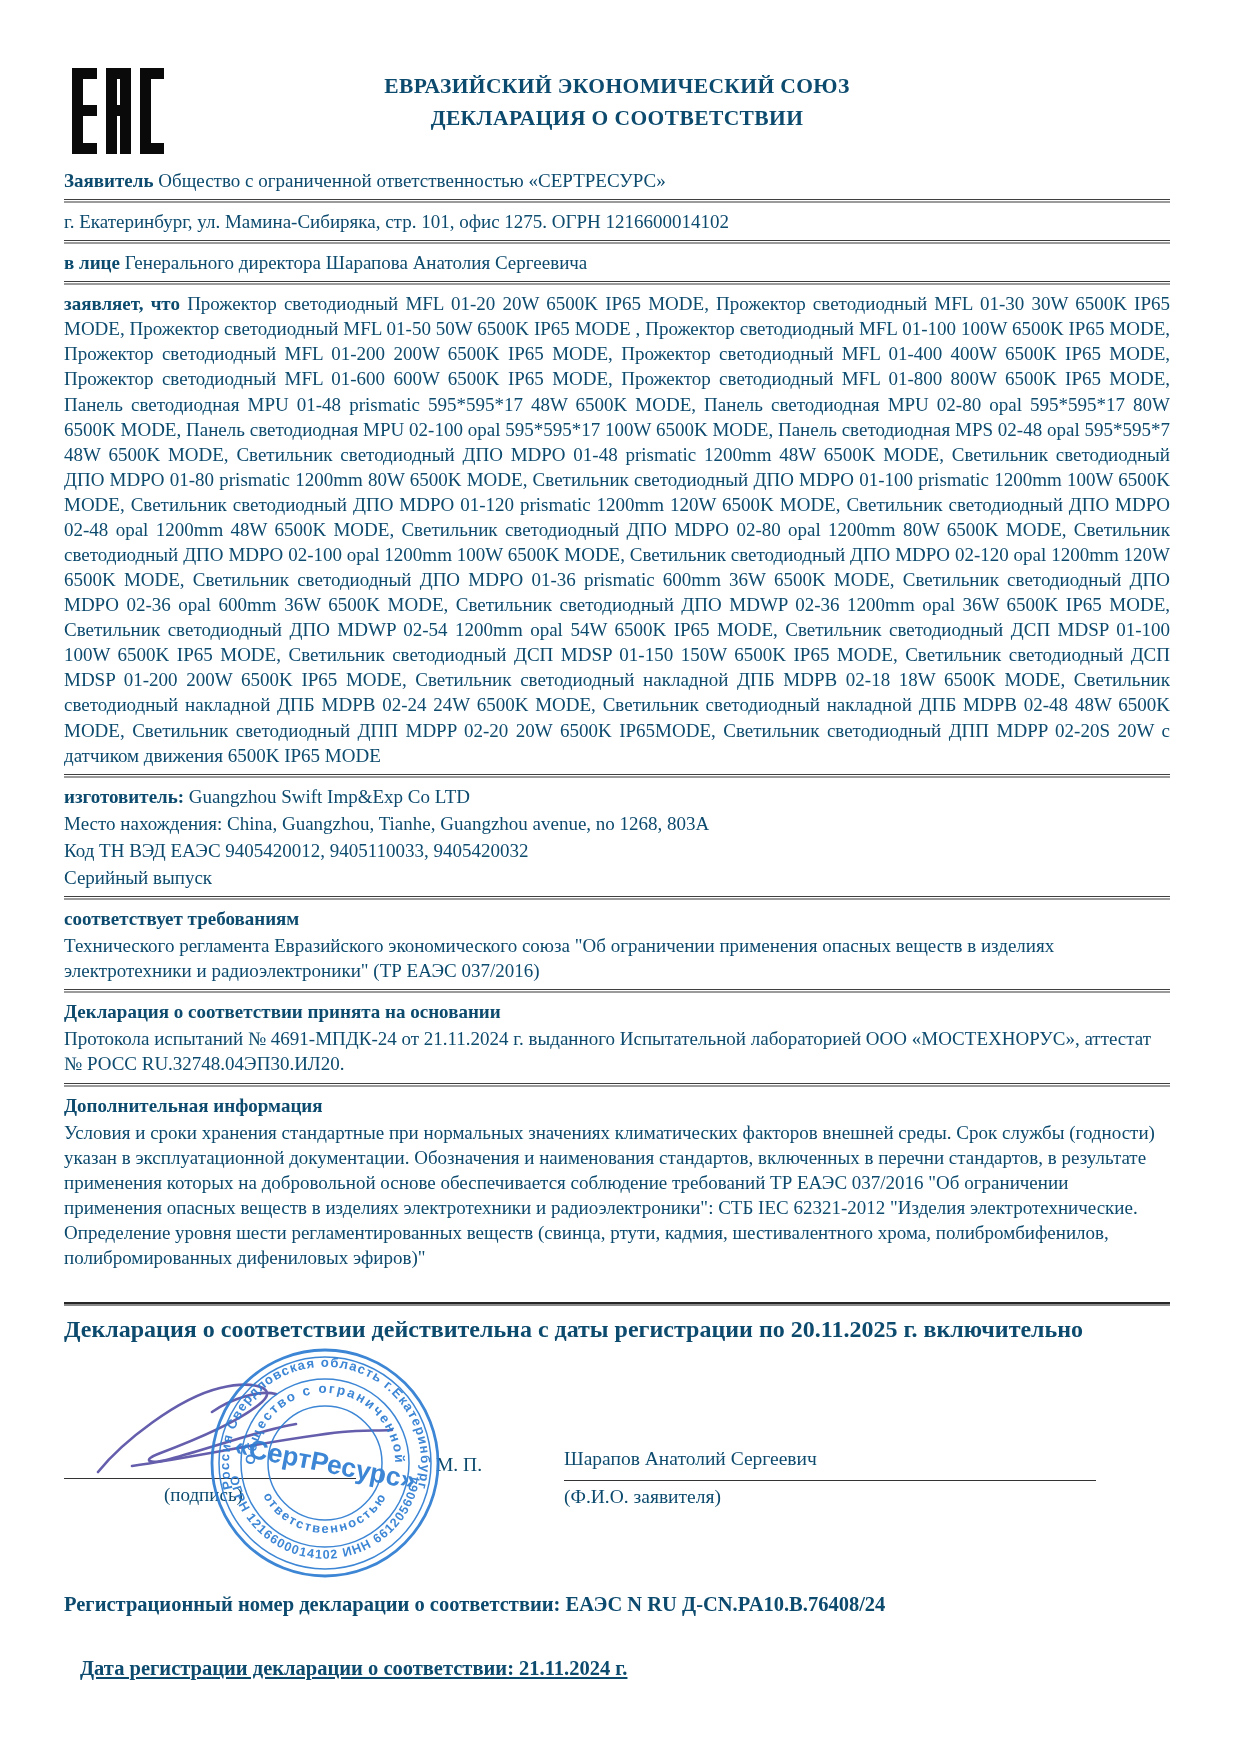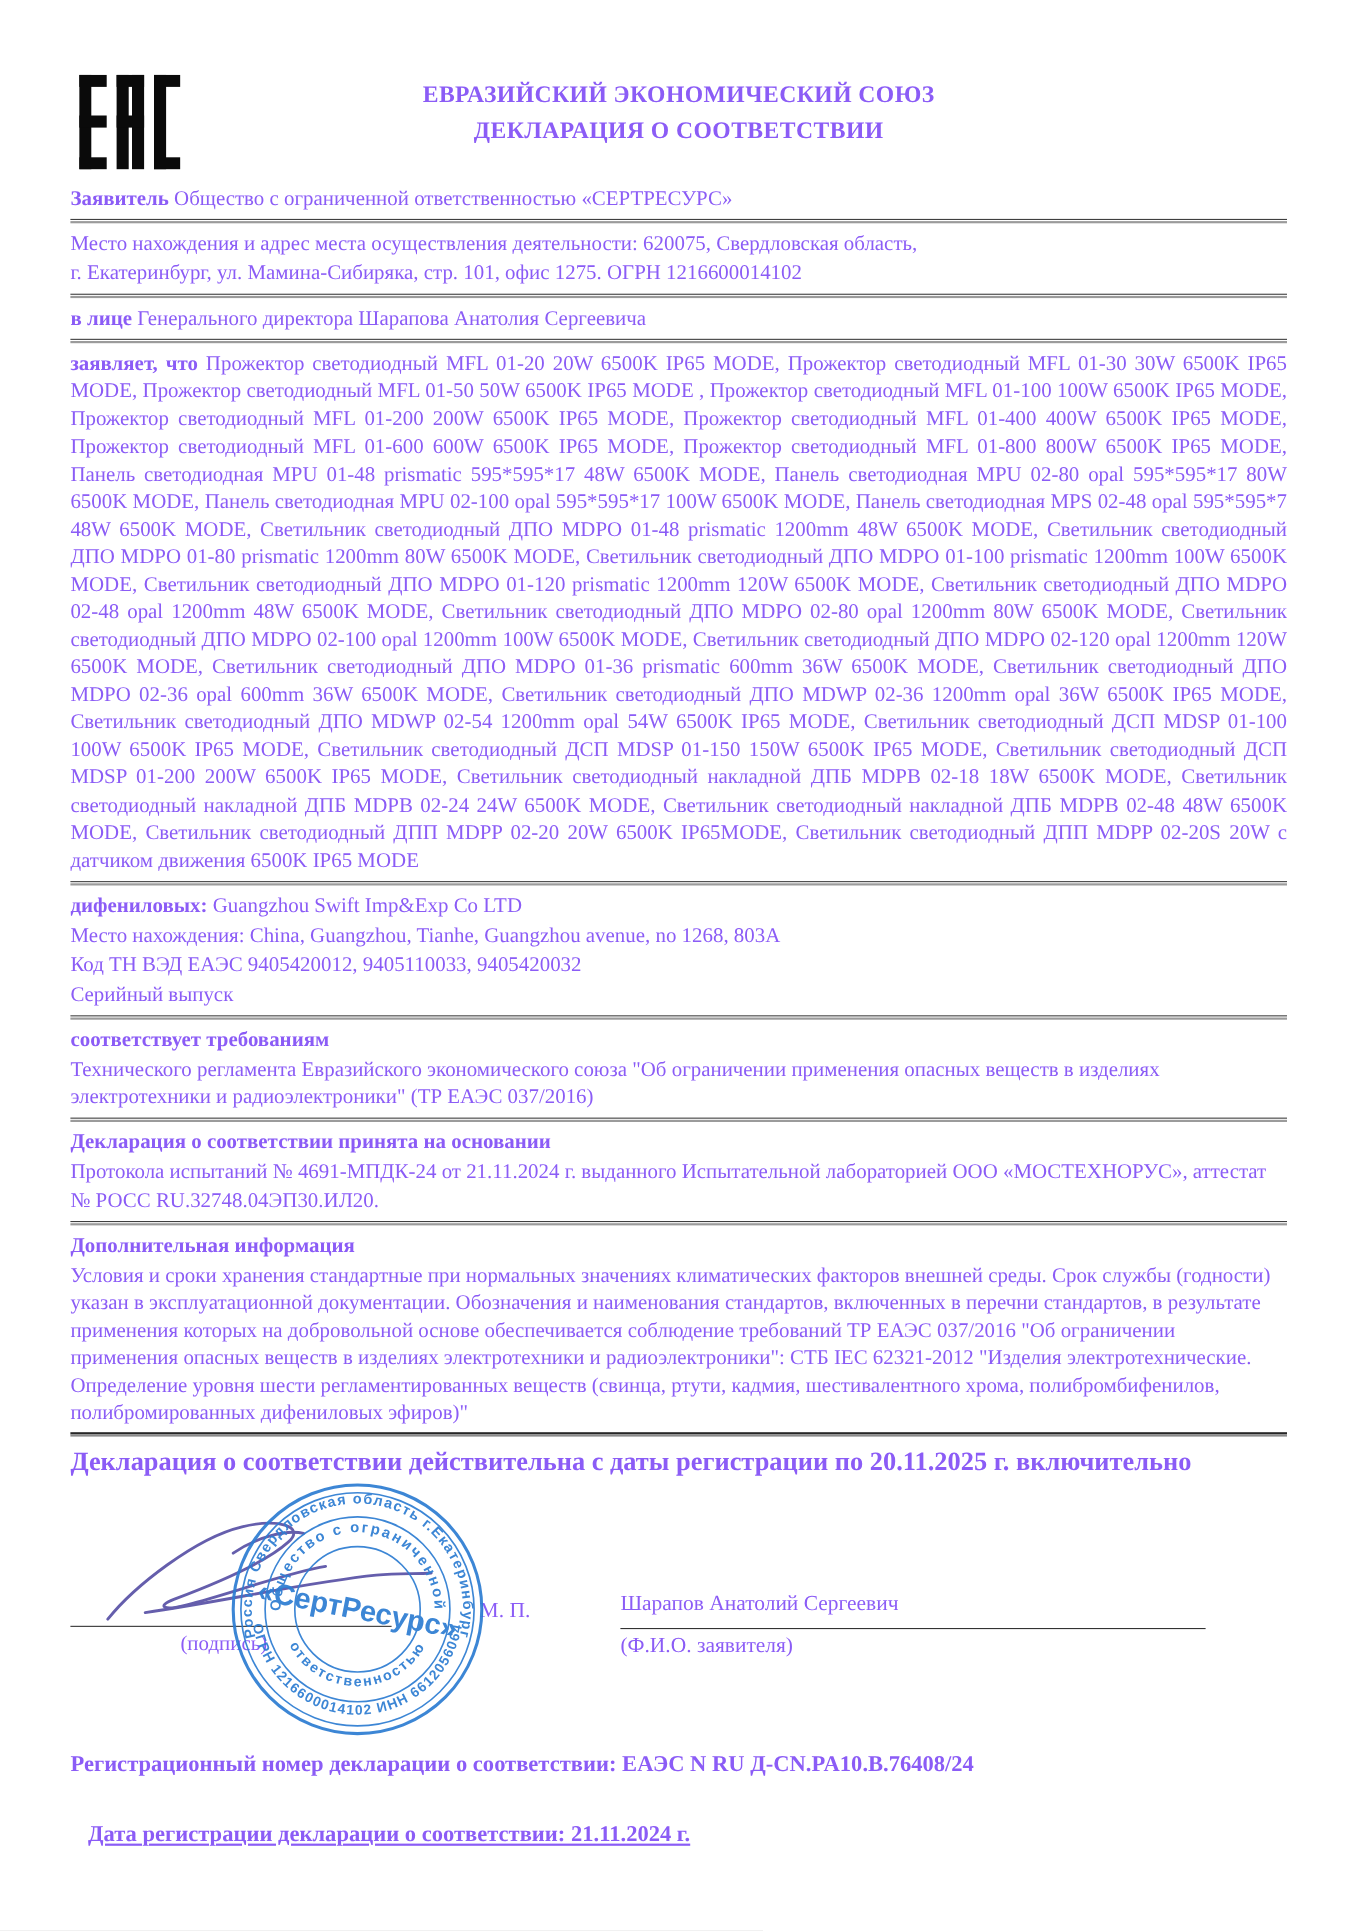--- a/index.html
+++ b/index.html
@@ -1,18 +1,18 @@
 <!DOCTYPE html>
 <html><head>
 <meta charset="utf-8">
 <style>
   html,body { margin:0; padding:0; background:#e8e8e8; }
   .page {
     position:relative; width:1240px; height:1755px; margin:0 auto;
-    background:#ffffff; color:#8b5cf6; overflow:hidden;
+    background:#ffffff; color:#0c4a6e; overflow:hidden;
     font-family:"Liberation Serif", serif;
     box-sizing:border-box; padding:54px 70px 0 64px;
   }
   
   .doc-header { position:relative; min-height:104px; margin-bottom:10px; }
   .eac-logo { position:absolute; left:8px; top:14px; }
   .titles { text-align:center; padding-top:16px; font-weight:bold;
             font-size:21.5px; line-height:1.5; letter-spacing:.4px; }
   
   .line { font-size:19px; line-height:1.32; margin:5px 0; }
@@ -64,38 +64,37 @@
       <div>ДЕКЛАРАЦИЯ О СООТВЕТСТВИИ</div>
     </div>
   </div>
 
   <p class="line">
     <b class="lead">Заявитель</b>
     <span>Общество с ограниченной ответственностью «СЕРТРЕСУРС»</span>
   </p>
   <div class="rule"></div>
 
-  <p class="line tight">Место нахождения и адрес места осуществления деятельности: 620075, Свердловская область,</p>
   <p class="line tight">г. Екатеринбург, ул. Мамина-Сибиряка, стр. 101, офис 1275. ОГРН 1216600014102</p>
   <div class="rule"></div>
 
   <p class="line">
     <b class="lead">в лице</b>
     <span>Генерального директора Шарапова Анатолия Сергеевича</span>
   </p>
   <div class="rule"></div>
 
   <p class="line just">
     <b class="lead">заявляет, что</b>
     <span>Прожектор светодиодный MFL 01-20 20W 6500K IP65 MODE, Прожектор светодиодный MFL 01-30 30W 6500K IP65 MODE, Прожектор светодиодный MFL 01-50 50W 6500K IP65 MODE , Прожектор светодиодный MFL 01-100 100W 6500K IP65 MODE, Прожектор светодиодный MFL 01-200 200W 6500K IP65 MODE, Прожектор светодиодный MFL 01-400 400W 6500K IP65 MODE, Прожектор светодиодный MFL 01-600 600W 6500K IP65 MODE, Прожектор светодиодный MFL 01-800 800W 6500K IP65 MODE, Панель светодиодная MPU 01-48 prismatic 595*595*17 48W 6500K MODE, Панель светодиодная MPU 02-80 opal 595*595*17 80W 6500K MODE, Панель светодиодная MPU 02-100 opal 595*595*17 100W 6500K MODE, Панель светодиодная MPS 02-48 opal 595*595*7 48W 6500K MODE, Светильник светодиодный ДПО MDPO 01-48 prismatic 1200mm 48W 6500K MODE, Светильник светодиодный ДПО MDPO 01-80 prismatic 1200mm 80W 6500K MODE, Светильник светодиодный ДПО MDPO 01-100 prismatic 1200mm 100W 6500K MODE, Светильник светодиодный ДПО MDPO 01-120 prismatic 1200mm 120W 6500K MODE, Светильник светодиодный ДПО MDPO 02-48 opal 1200mm 48W 6500K MODE, Светильник светодиодный ДПО MDPO 02-80 opal 1200mm 80W 6500K MODE, Светильник светодиодный ДПО MDPO 02-100 opal 1200mm 100W 6500K MODE, Светильник светодиодный ДПО MDPO 02-120 opal 1200mm 120W 6500K MODE, Светильник светодиодный ДПО MDPO 01-36 prismatic 600mm 36W 6500K MODE, Светильник светодиодный ДПО MDPO 02-36 opal 600mm 36W 6500K MODE, Светильник светодиодный ДПО MDWP 02-36 1200mm opal 36W 6500K IP65 MODE, Светильник светодиодный ДПО MDWP 02-54 1200mm opal 54W 6500K IP65 MODE, Светильник светодиодный ДСП MDSP 01-100 100W 6500K IP65 MODE, Светильник светодиодный ДСП MDSP 01-150 150W 6500K IP65 MODE, Светильник светодиодный ДСП MDSP 01-200 200W 6500K IP65 MODE, Светильник светодиодный накладной ДПБ MDPB 02-18 18W 6500K MODE, Светильник светодиодный накладной ДПБ MDPB 02-24 24W 6500K MODE, Светильник светодиодный накладной ДПБ MDPB 02-48 48W 6500K MODE, Светильник светодиодный ДПП MDPP 02-20 20W 6500K IP65MODE, Светильник светодиодный ДПП MDPP 02-20S 20W с датчиком движения 6500K IP65 MODE</span>
   </p>
   <div class="rule"></div>
 
   <p class="line tight">
-    <b class="lead">дифениловых:</b>
+    <b class="lead">изготовитель:</b>
     <span>Guangzhou Swift Imp&amp;Exp Co LTD</span>
   </p>
   <p class="line tight">Место нахождения: China, Guangzhou, Tianhe, Guangzhou avenue, no 1268, 803A</p>
   <p class="line tight">Код ТН ВЭД ЕАЭС 9405420012, 9405110033, 9405420032</p>
   <p class="line tight">Серийный выпуск</p>
   <div class="rule"></div>
 
   <p class="line tight"><b class="lead">соответствует требованиям</b></p>
   <p class="line tight">Технического регламента Евразийского экономического союза "Об ограничении применения опасных веществ в изделиях электротехники и радиоэлектроники" (ТР ЕАЭС 037/2016)</p>
   <div class="rule"></div>

